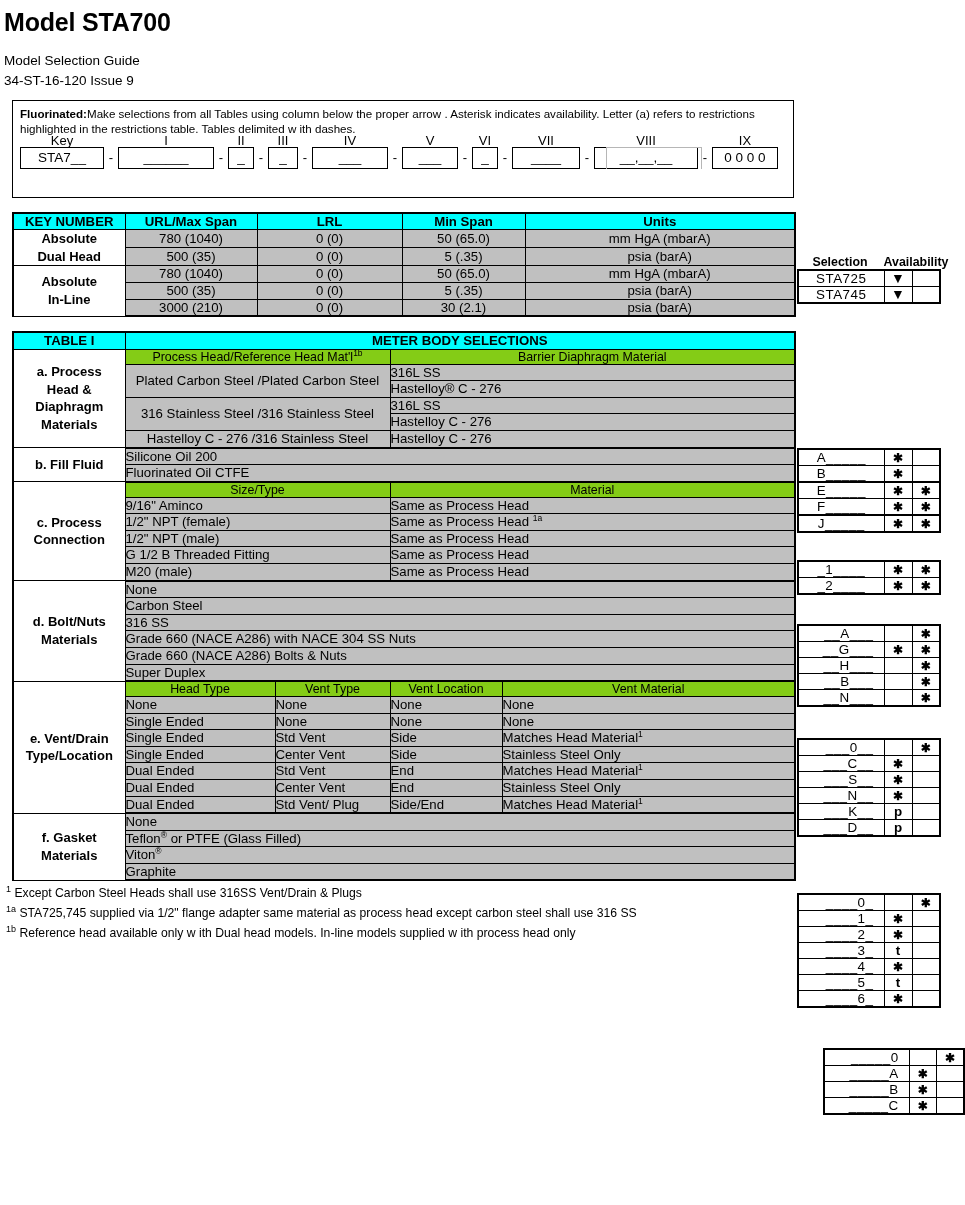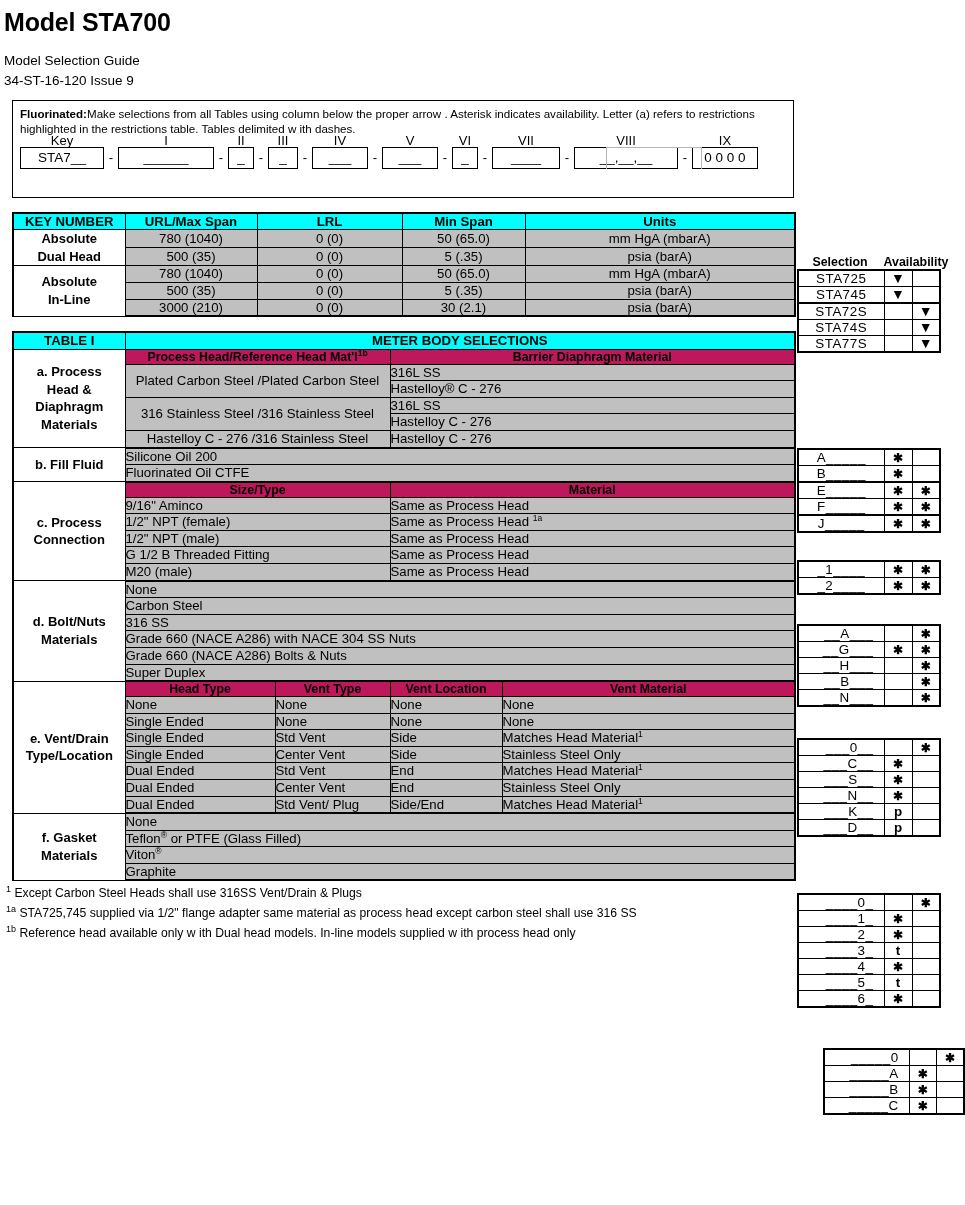--- a/index.html
+++ b/index.html
@@ -51,21 +51,21 @@
   table.grid { border-collapse: collapse; }
   .tbl-main { width: 782px; margin-left: 8px; table-layout: fixed; }
   .tbl-main td, .tbl-main th { border: 1px solid #000; padding: 0; }
 
   .cyan { background: #00ffff; font-weight: bold; text-align: center; font-size: 13.5px; }
   .gray { background: #c0c0c0; }
 
   .cell { padding: 2px 4px; font-size: 13.2px; line-height: 1.18; }
   .c-center { text-align: center; margin-top: 19px; }
   .c-left { text-align: left; }
-  .hdr-sub { background: #be185d; font-weight: bold; text-align: center; font-size: 12.4px; padding: 3px 2px; }
+  .hdr-sub { background: #84cc16; font-weight: normal; text-align: center; font-size: 12.4px; padding: 3px 2px; }
   sup { font-size: 8.5px; vertical-align: super; line-height: 0; }
 
   .sect-label { background:#fff; font-weight: bold; text-align: center; font-size: 13px; line-height: 1.35; padding: 2px 3px; }
 
   .thick-top { border-top: 2px solid #000 !important; }
   .thick-bot { border-bottom: 2px solid #000 !important; }
   .thick-l { border-left: 2px solid #000 !important; }
   .thick-r { border-right: 2px solid #000 !important; }
 
   
@@ -123,21 +123,21 @@
           <div class="kf" style="width:26px">
             <div class="kf-label">II</div>
             <div class="kf-box">_</div>
           </div>
           <div class="kdash">-</div>
           <div class="kf" style="width:30px">
             <div class="kf-label">III</div>
             <div class="kf-box">_</div>
           </div>
           <div class="kdash">-</div>
-          <div class="kf" style="width:56px">
+          <div class="kf" style="width:76px">
             <div class="kf-label">IV</div>
             <div class="kf-box">___</div>
           </div>
           <div class="kdash">-</div>
           <div class="kf" style="width:56px">
             <div class="kf-label">V</div>
             <div class="kf-box">___</div>
           </div>
           <div class="kdash">-</div>
           <div class="kf" style="width:26px">
@@ -388,39 +388,20 @@
               <td class="sel-a"><span class="arrow">▼</span></td>
               <td class="sel-b"></td>
             </tr>
             <tr>
               <td class="sel-code">STA745</td>
               <td class="sel-a"><span class="arrow">▼</span></td>
               <td class="sel-b"></td>
             </tr>
           </tbody>
         </table>
-        <table class="selbox" style="margin-top:-2px;">
-          <tbody>
-            <tr>
-              <td class="sel-code">STA72S</td>
-              <td class="sel-a"></td>
-              <td class="sel-b"><span class="arrow">▼</span></td>
-            </tr>
-            <tr>
-              <td class="sel-code">STA74S</td>
-              <td class="sel-a"></td>
-              <td class="sel-b"><span class="arrow">▼</span></td>
-            </tr>
-            <tr>
-              <td class="sel-code">STA77S</td>
-              <td class="sel-a"></td>
-              <td class="sel-b"><span class="arrow">▼</span></td>
-            </tr>
-          </tbody>
-        </table>
       </div>
       <div class="right-col" style="top:448px;left:797px">
         <table class="selbox" style="">
           <tbody>
             <tr>
               <td class="sel-code">A_____</td>
               <td class="sel-a"><span class="star">✱</span></td>
               <td class="sel-b"></td>
             </tr>
             <tr>

